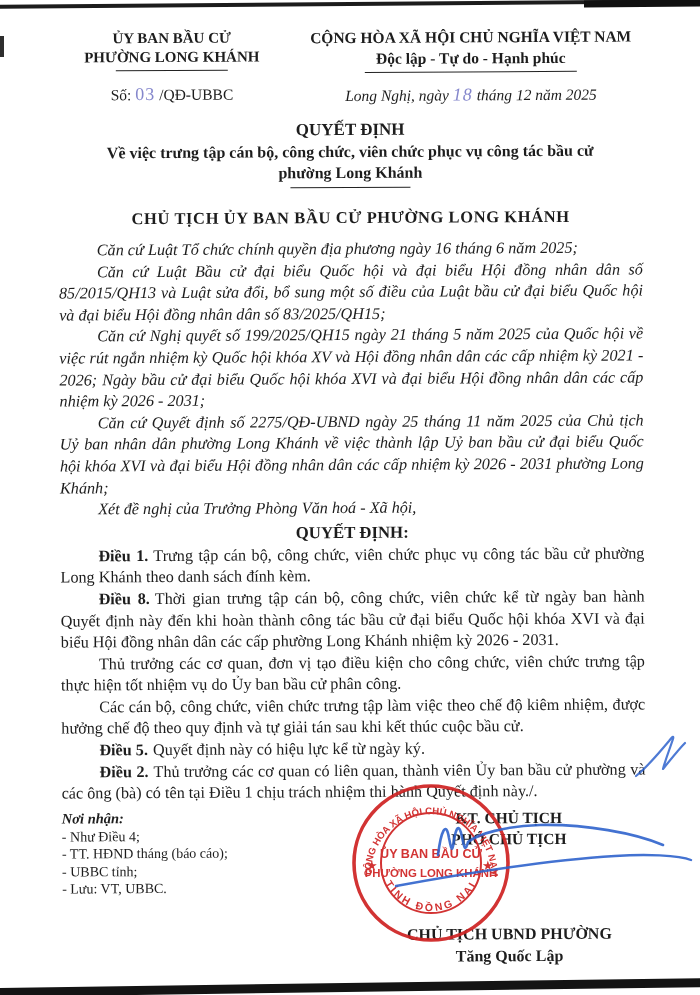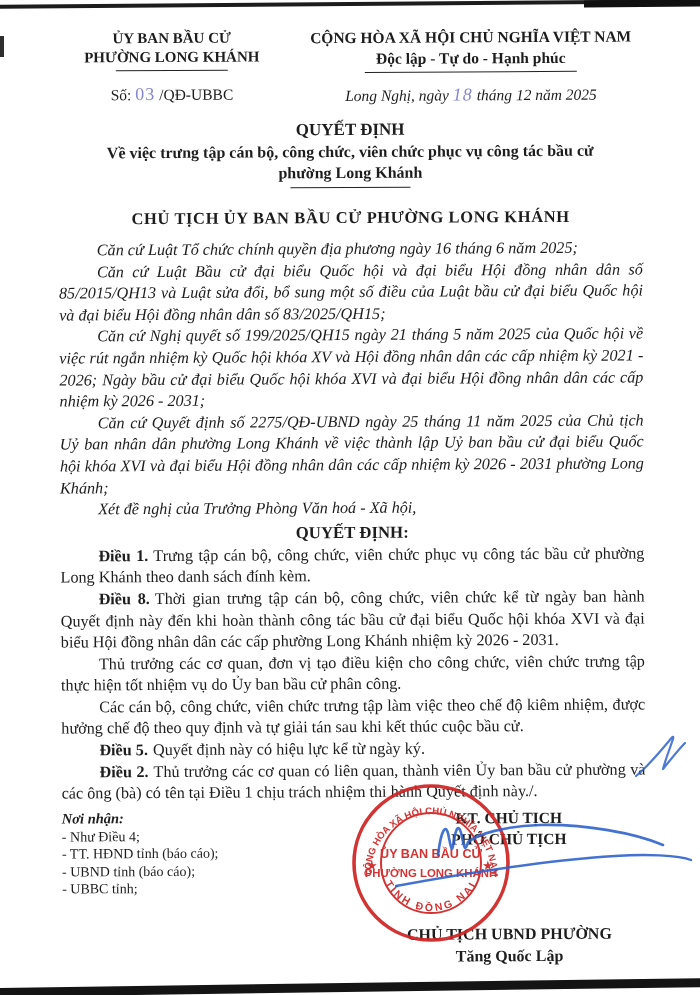--- a/index.html
+++ b/index.html
@@ -122,23 +122,23 @@
       <p><b></b><span>Thủ trưởng các cơ quan, đơn vị tạo điều kiện cho công chức, viên chức trưng tập thực hiện tốt nhiệm vụ do Ủy ban bầu cử phân công.</span></p>
       <p><b></b><span>Các cán bộ, công chức, viên chức trưng tập làm việc theo chế độ kiêm nhiệm, được hưởng chế độ theo quy định và tự giải tán sau khi kết thúc cuộc bầu cử.</span></p>
       <p><b>Điều 5.</b><span>Quyết định này có hiệu lực kể từ ngày ký.</span></p>
       <p><b>Điều 2.</b><span>Thủ trưởng các cơ quan có liên quan, thành viên Ủy ban bầu cử phường và các ông (bà) có tên tại Điều 1 chịu trách nhiệm thi hành Quyết định này./.</span></p>
     </div>
 
     <div class="footer">
       <div class="recipients">
         <div class="recipients-label">Nơi nhận:</div>
         <div class="recipients-item">- Như Điều 4;</div>
-        <div class="recipients-item">- TT. HĐND tỉnh (báo cáo);</div>
-        <div class="recipients-item">- UBND tỉnh (báo cáo);</div>
+        <div class="recipients-item">- TT. HĐND tháng (báo cáo);</div>
         <div class="recipients-item">- UBBC tỉnh;</div>
+        <div class="recipients-item">- Lưu: VT, UBBC.</div>
       </div>
       <div class="sign-block">
         <div class="sign-kt">KT. CHỦ TỊCH</div>
         <div class="sign-title">PHÓ CHỦ TỊCH</div>
         <div class="sign-space"></div>
         <div class="sign-pos">CHỦ TỊCH UBND PHƯỜNG</div>
         <div class="sign-name">Tăng Quốc Lập</div>
       </div>
     </div>
 

